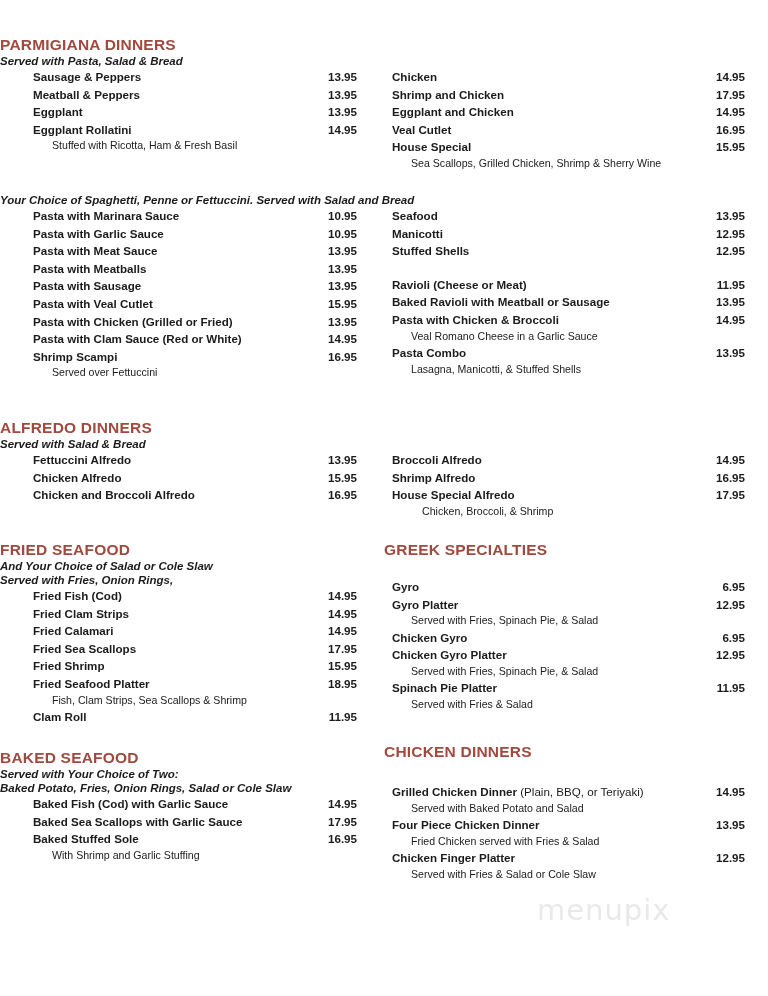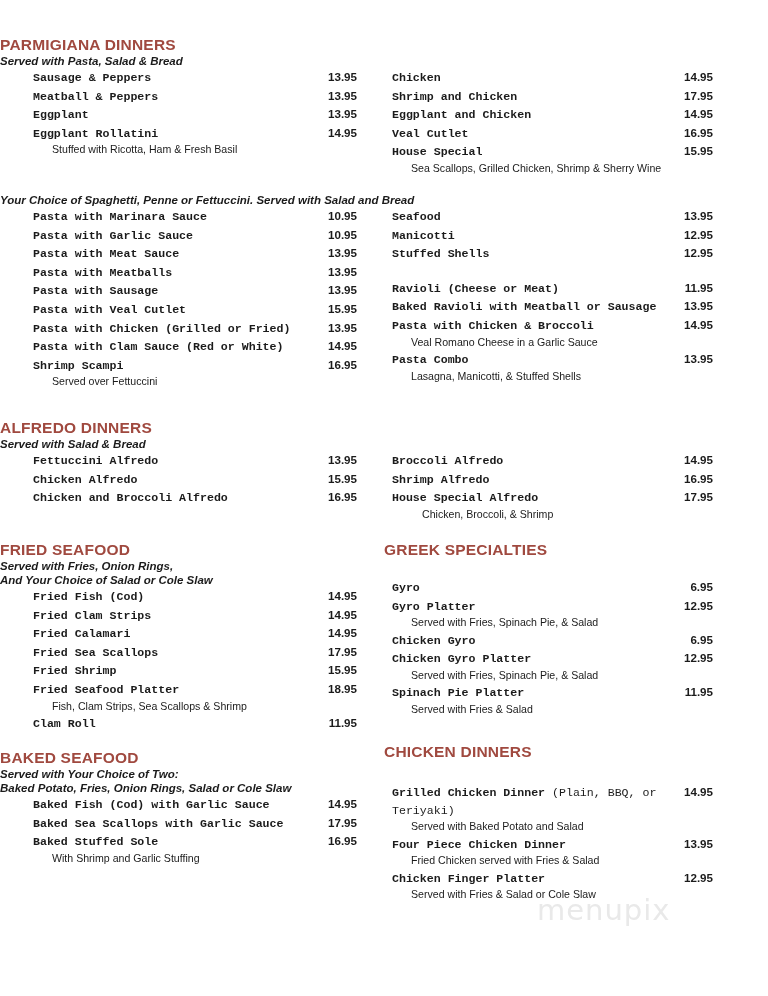--- a/index.html
+++ b/index.html
@@ -46,35 +46,34 @@
   
   .band {
     display: flex;
     width: 100%;
   }
   .col {
     width: 50%;
     position: relative;
   }
   .col.left  { padding-left: 33px;  padding-right: 27px; }
-  .col.right { padding-left: 8px;  padding-right: 55px; }
+  .col.right { padding-left: 8px;  padding-right: 23px; }
 
   
   .row {
     display: flex;
     align-items: baseline;
     font-size: 11.6px;
     line-height: 17.6px;
     font-weight: bold;
     white-space: nowrap;
   }
   .row .nm {
     flex: 1 1 auto;
     white-space: normal;
-    font-family: Liberation Mono, monospace;
   }
   .row .pr {
     flex: 0 0 auto;
     font-weight: bold;
     text-align: right;
     padding-left: 8px;
   }
   .row.wrap { white-space: normal; }
   .row.wrap .nm { padding-right: 10px; }
 
@@ -268,22 +267,22 @@
           <span class="nm">House Special Alfredo</span>
           <span class="pr">17.95</span>
         </div>
         <div class="note" style="padding-left:30px">Chicken, Broccoli, &amp; Shrimp</div>
       </div>
     </div>
   </div>
 
   <div class="blk" style="top:541px; width:384px">
     <div class="sec-head">FRIED SEAFOOD</div>
+    <div class="sec-sub">And Your Choice of Salad or Cole Slaw</div>
     <div class="sec-sub">Served with Fries, Onion Rings,</div>
-    <div class="sec-sub">And Your Choice of Salad or Cole Slaw</div>
     <div class="col left" style="width:100%">
       <div class="row">
         <span class="nm">Fried Fish (Cod)</span>
         <span class="pr">14.95</span>
       </div>
       <div class="row">
         <span class="nm">Fried Clam Strips</span>
         <span class="pr">14.95</span>
       </div>
       <div class="row">

